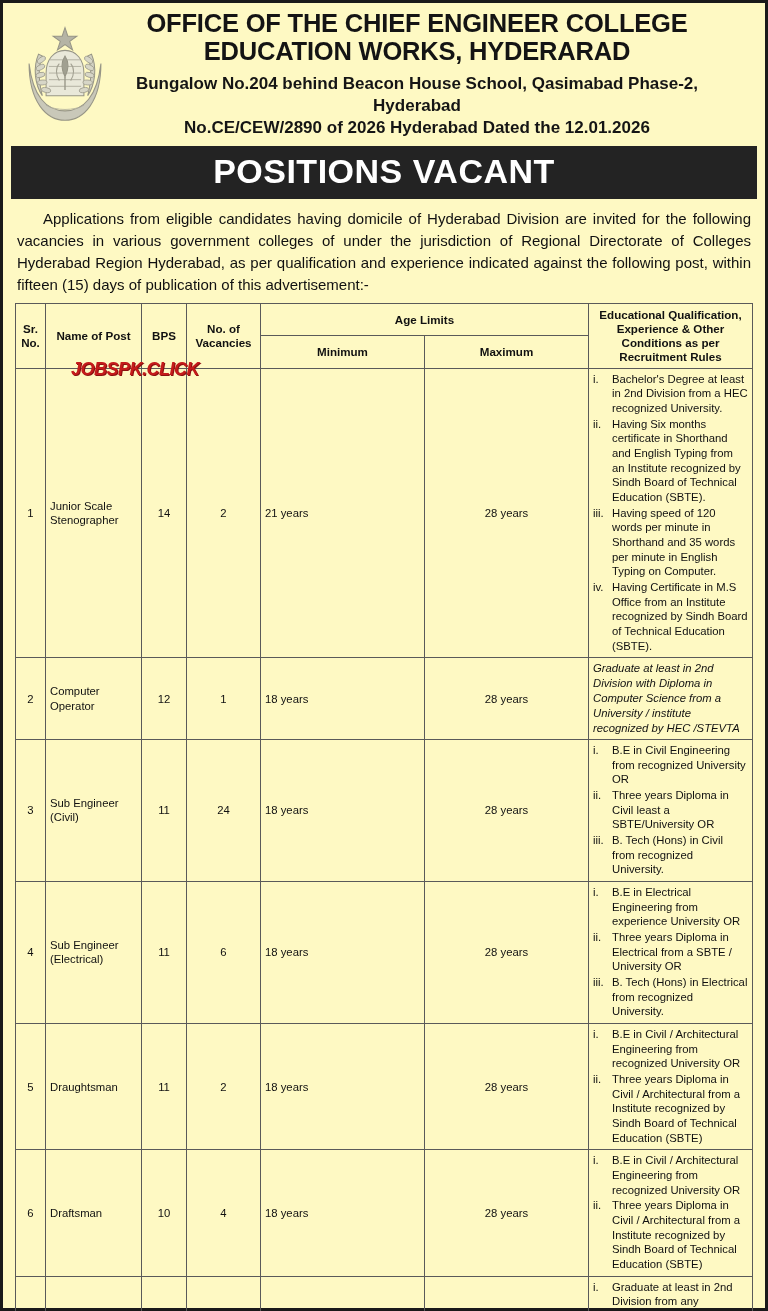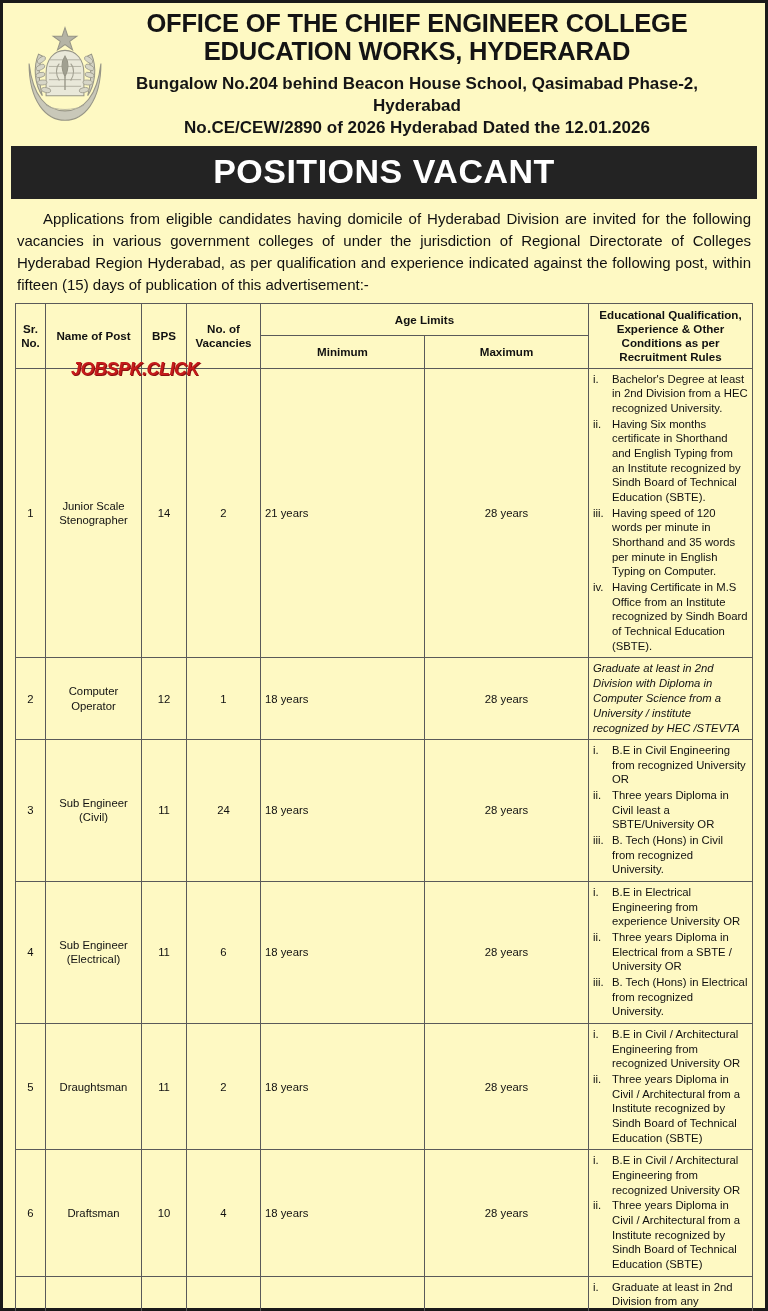--- a/index.html
+++ b/index.html
@@ -89,21 +89,21 @@
     vertical-align: middle;
   }
   table.vac thead th {
     text-align: center;
     font-weight: bold;
     font-size: 11.6px;
     line-height: 1.2;
     padding: 4px 2px;
   }
   .c-sr    { width: 30px;  text-align: center; margin-left: 22px; }
-  .c-post  { width: 96px;  text-align: center; line-height: 1.26; }
+  .c-post  { width: 96px;  text-align: left; line-height: 1.26; }
   .c-bps   { width: 45px;  text-align: center; }
   .c-vac   { width: 74px;  text-align: center; }
   .c-min   { width: 62px;  text-align: left; }
   .c-max   { width: 62px;  text-align: center; }
   .c-qual  { text-align: left; }
 
   .qual-list { list-style: none; }
   .qual-list li {
     display: flex;
     gap: 5px;

